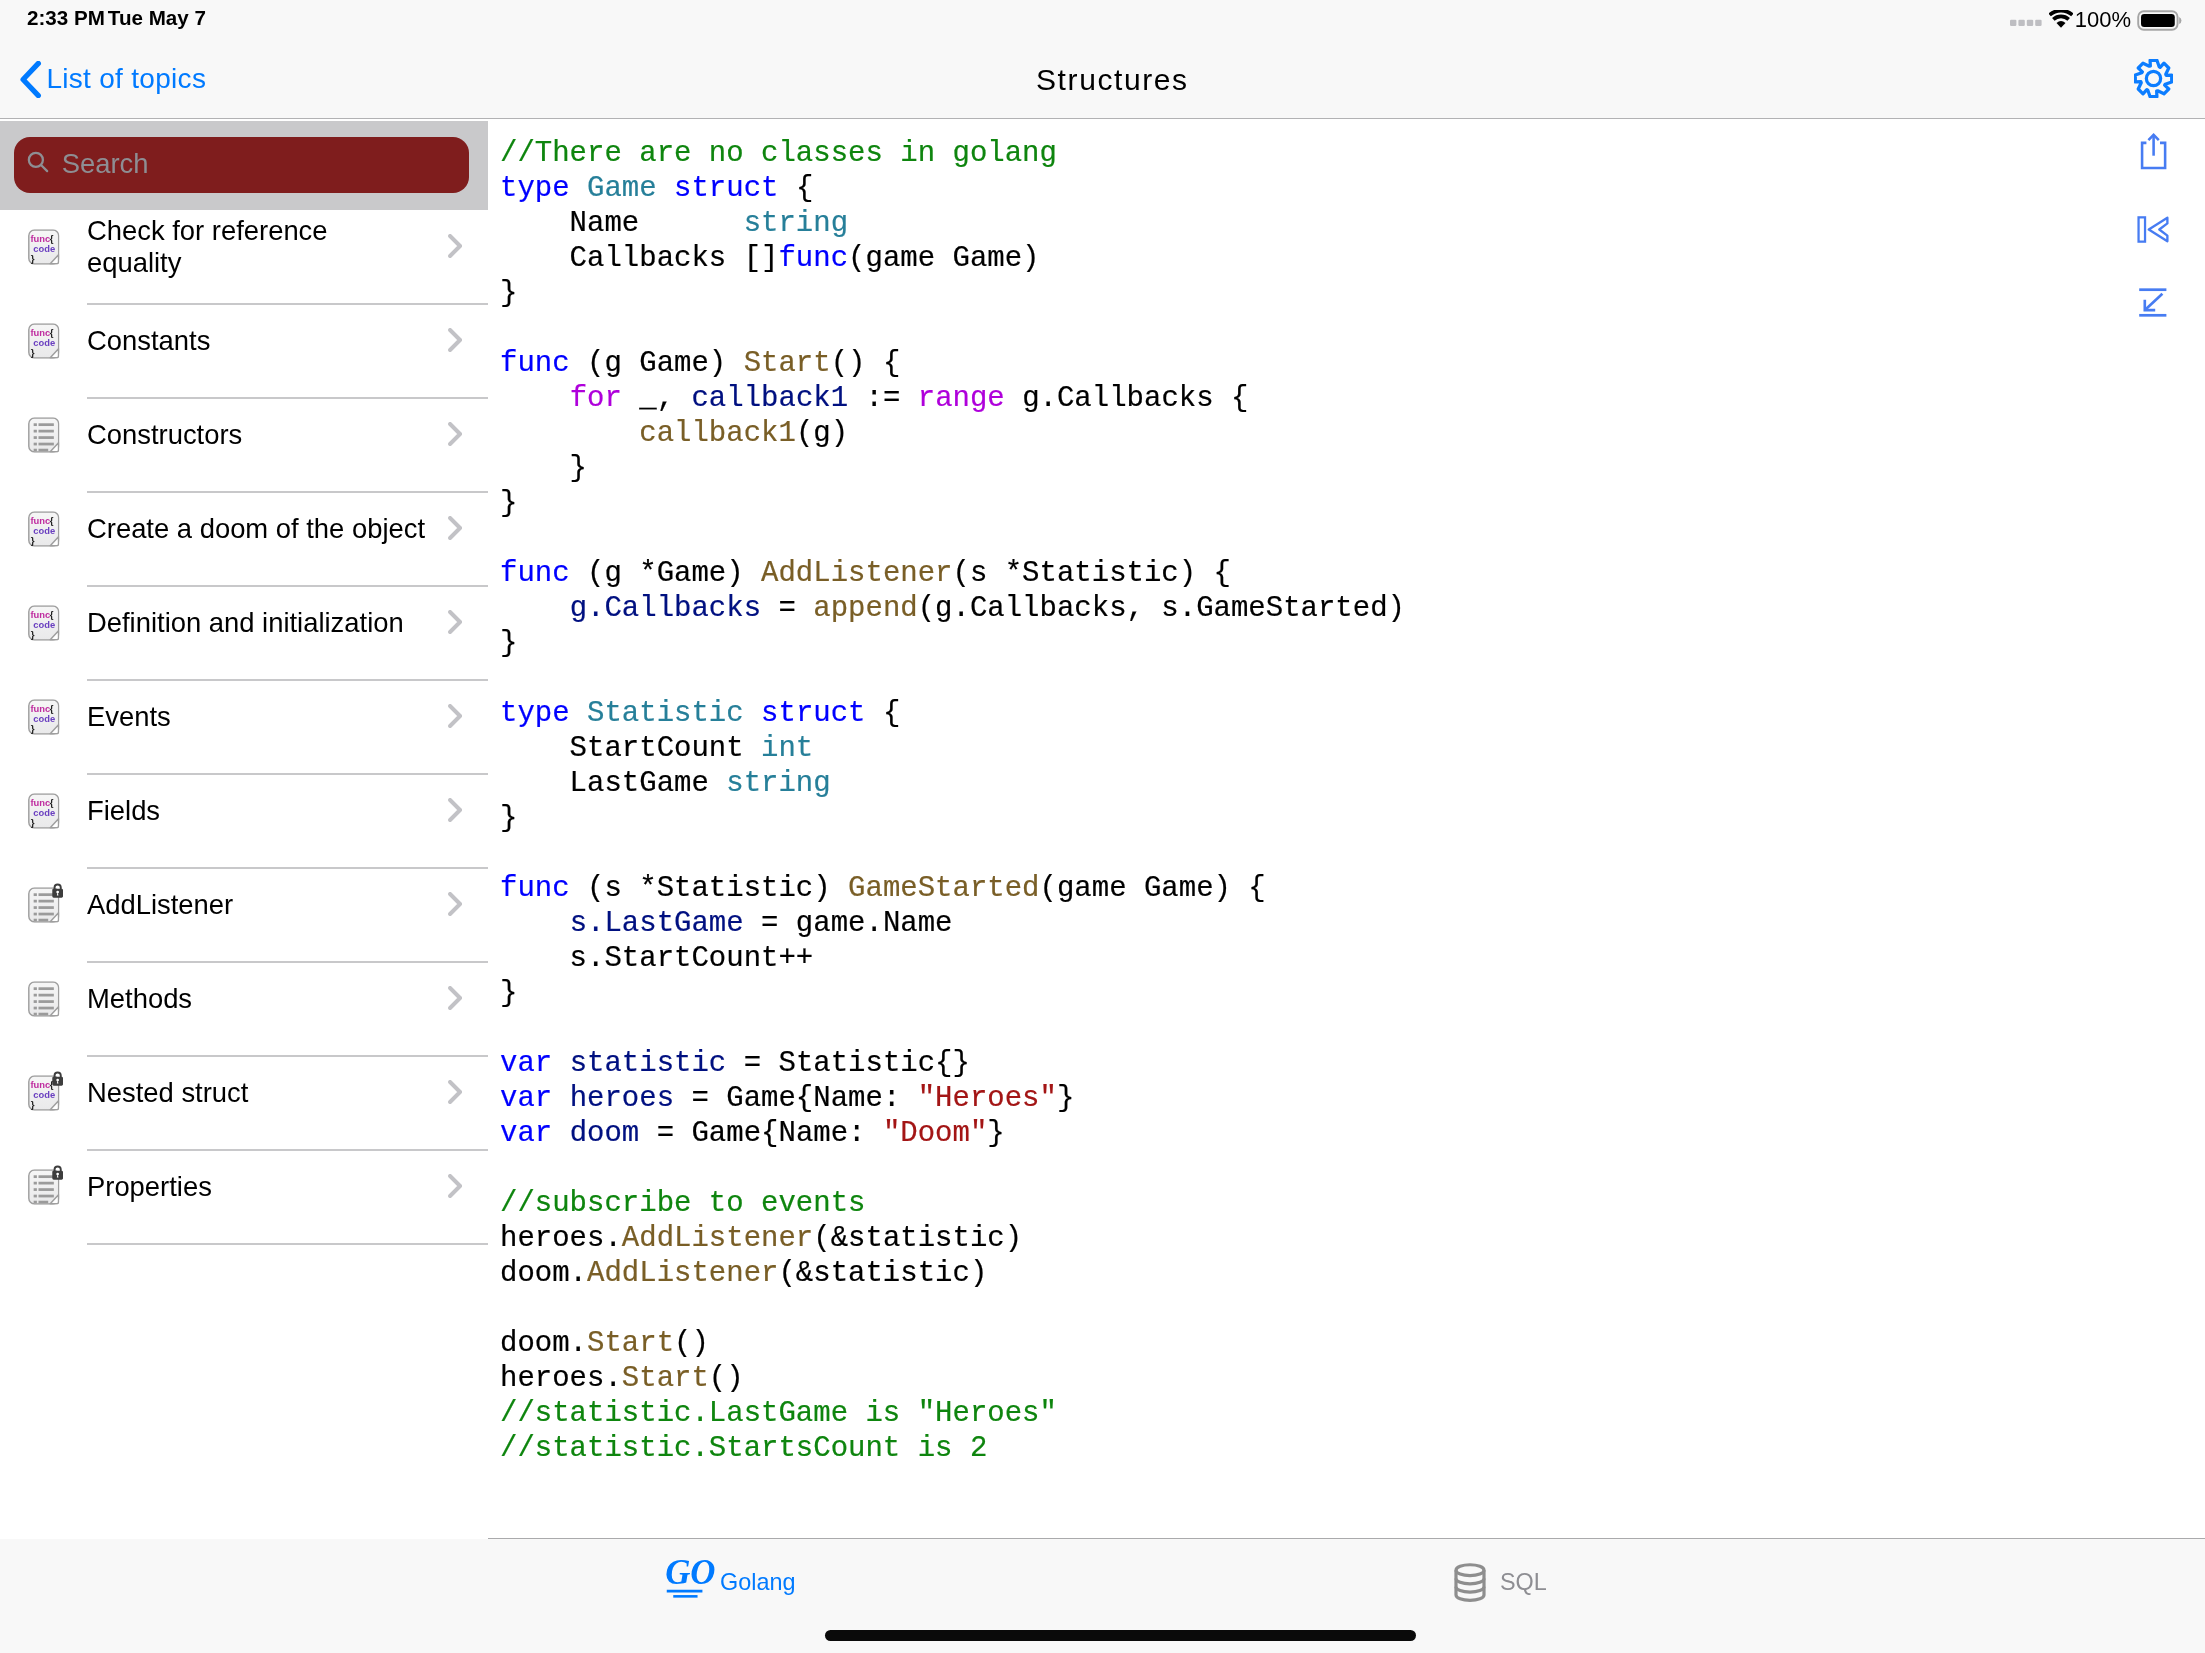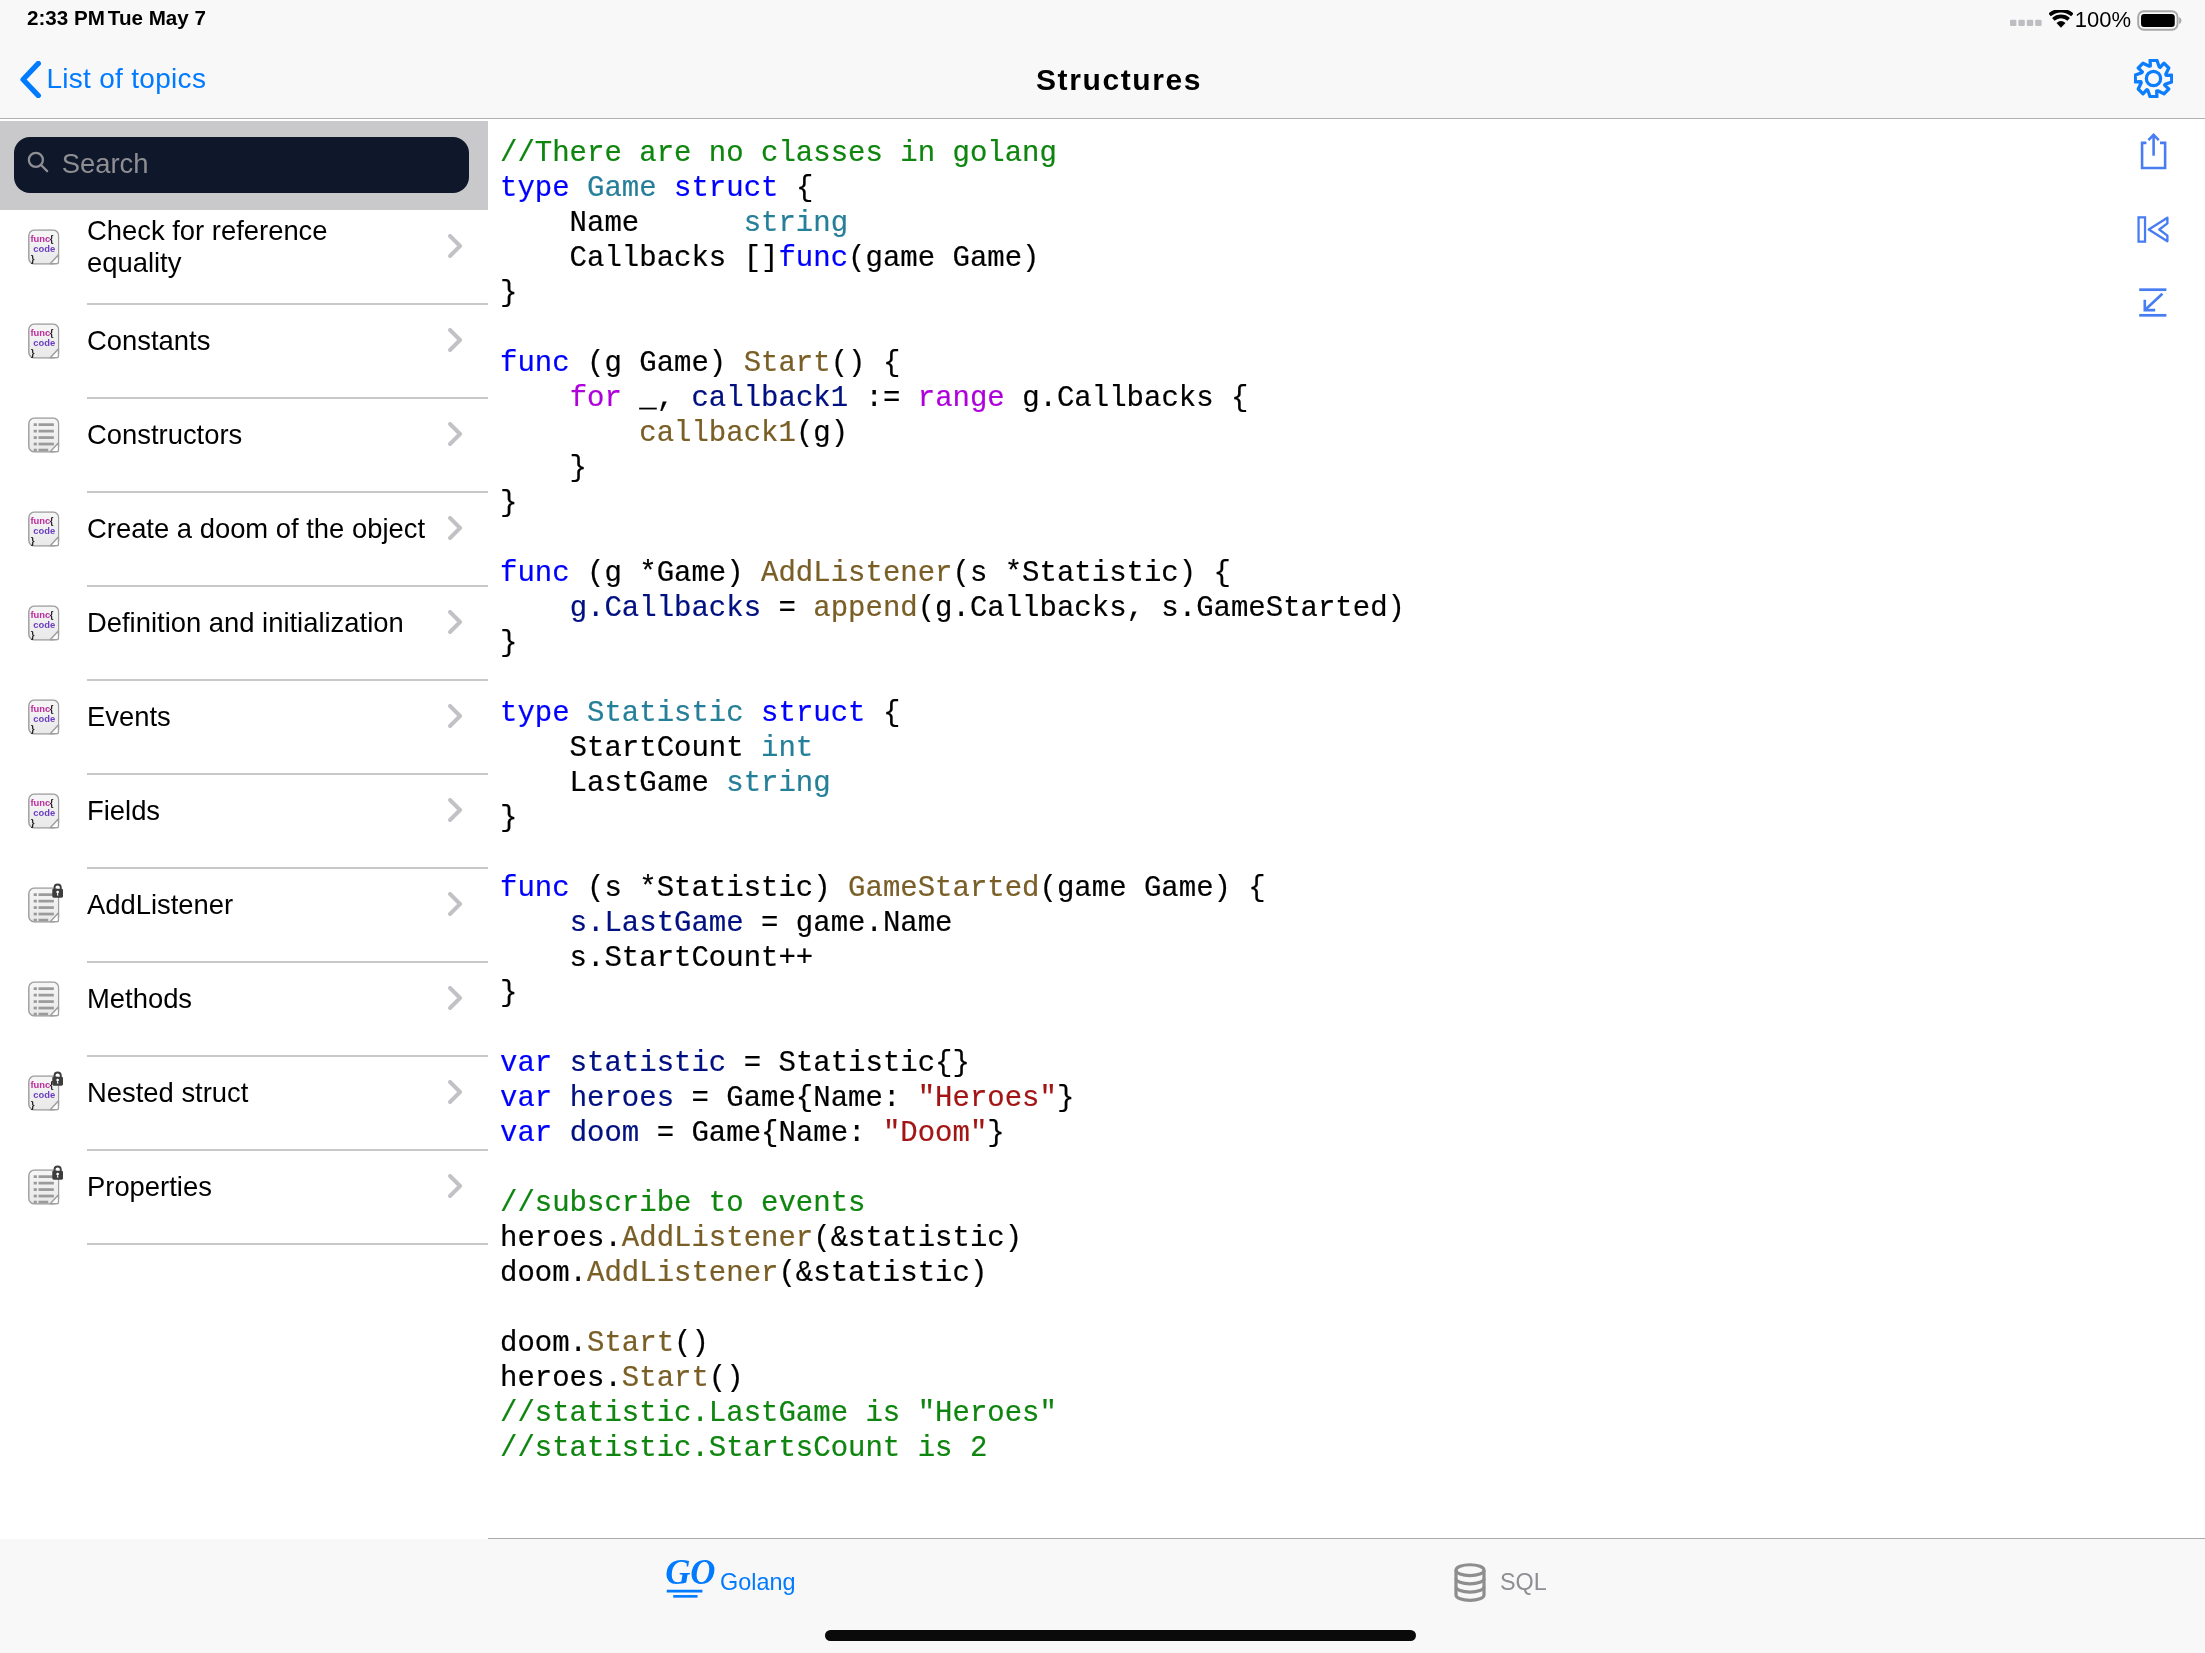--- a/index.html
+++ b/index.html
@@ -5,24 +5,24 @@
   * { margin:0; padding:0; box-sizing:border-box; }
   html,body { width:2205px; height:1653px; background:#fff; overflow:hidden; }
   body { font-family:"Liberation Sans", sans-serif; position:relative; }
   .abs { position:absolute; }
 
   
   #header { left:0; top:0; width:2205px; height:119px; background:#f8f8f8; border-bottom:1.6px solid #b2b2b4; }
   #status-left { left:27px; top:5.7px; font-size:20.6px; font-weight:700; color:#000; }
   #status-right { right:0; top:0; width:242px; height:37px; }
   #nav-back { left:19.4px; top:61px; color:#007aff; font-size:28px; }
-  #nav-title { left:1036px; top:63px; font-size:30px; font-weight:700; color:#000; letter-spacing:1.6px; }
+  #nav-title { left:1036px; top:63px; font-size:30px; font-weight:400; color:#000; letter-spacing:1.6px; }
   
   #searchwrap { left:0; top:121px; width:488px; height:89px; background:#c9c9cb; }
-  #searchfield { left:13.7px; top:16px; width:455px; height:56px; background:#0f172a; border-radius:16px; }
+  #searchfield { left:13.7px; top:16px; width:455px; height:56px; background:#7f1d1d; border-radius:16px; }
   #searchph { left:48px; top:11.3px; font-size:27.4px; color:#8e8e93; }
   #list { left:0; top:210px; width:488px; }
   .row { position:relative; width:488px; height:94px; }
   .row .sep { position:absolute; left:87px; right:0; bottom:-0.8px; height:1.6px; background:#c8c8ca; }
   .row .icon { position:absolute; left:28px; top:18.6px; }
   .row .label { position:absolute; left:87px; top:0; height:73px; width:347px; display:flex; align-items:center; font-size:27.4px; color:#000; line-height:32px; }
   .row .chev { position:absolute; right:26px; top:24px; }
   .row .lock { position:absolute; left:52px; top:15.3px; }
   
   #code { left:500px; top:136px; font-family:"Liberation Mono", monospace; font-size:29px; line-height:35px; color:#000; white-space:pre; -webkit-text-stroke:0.2px; }

